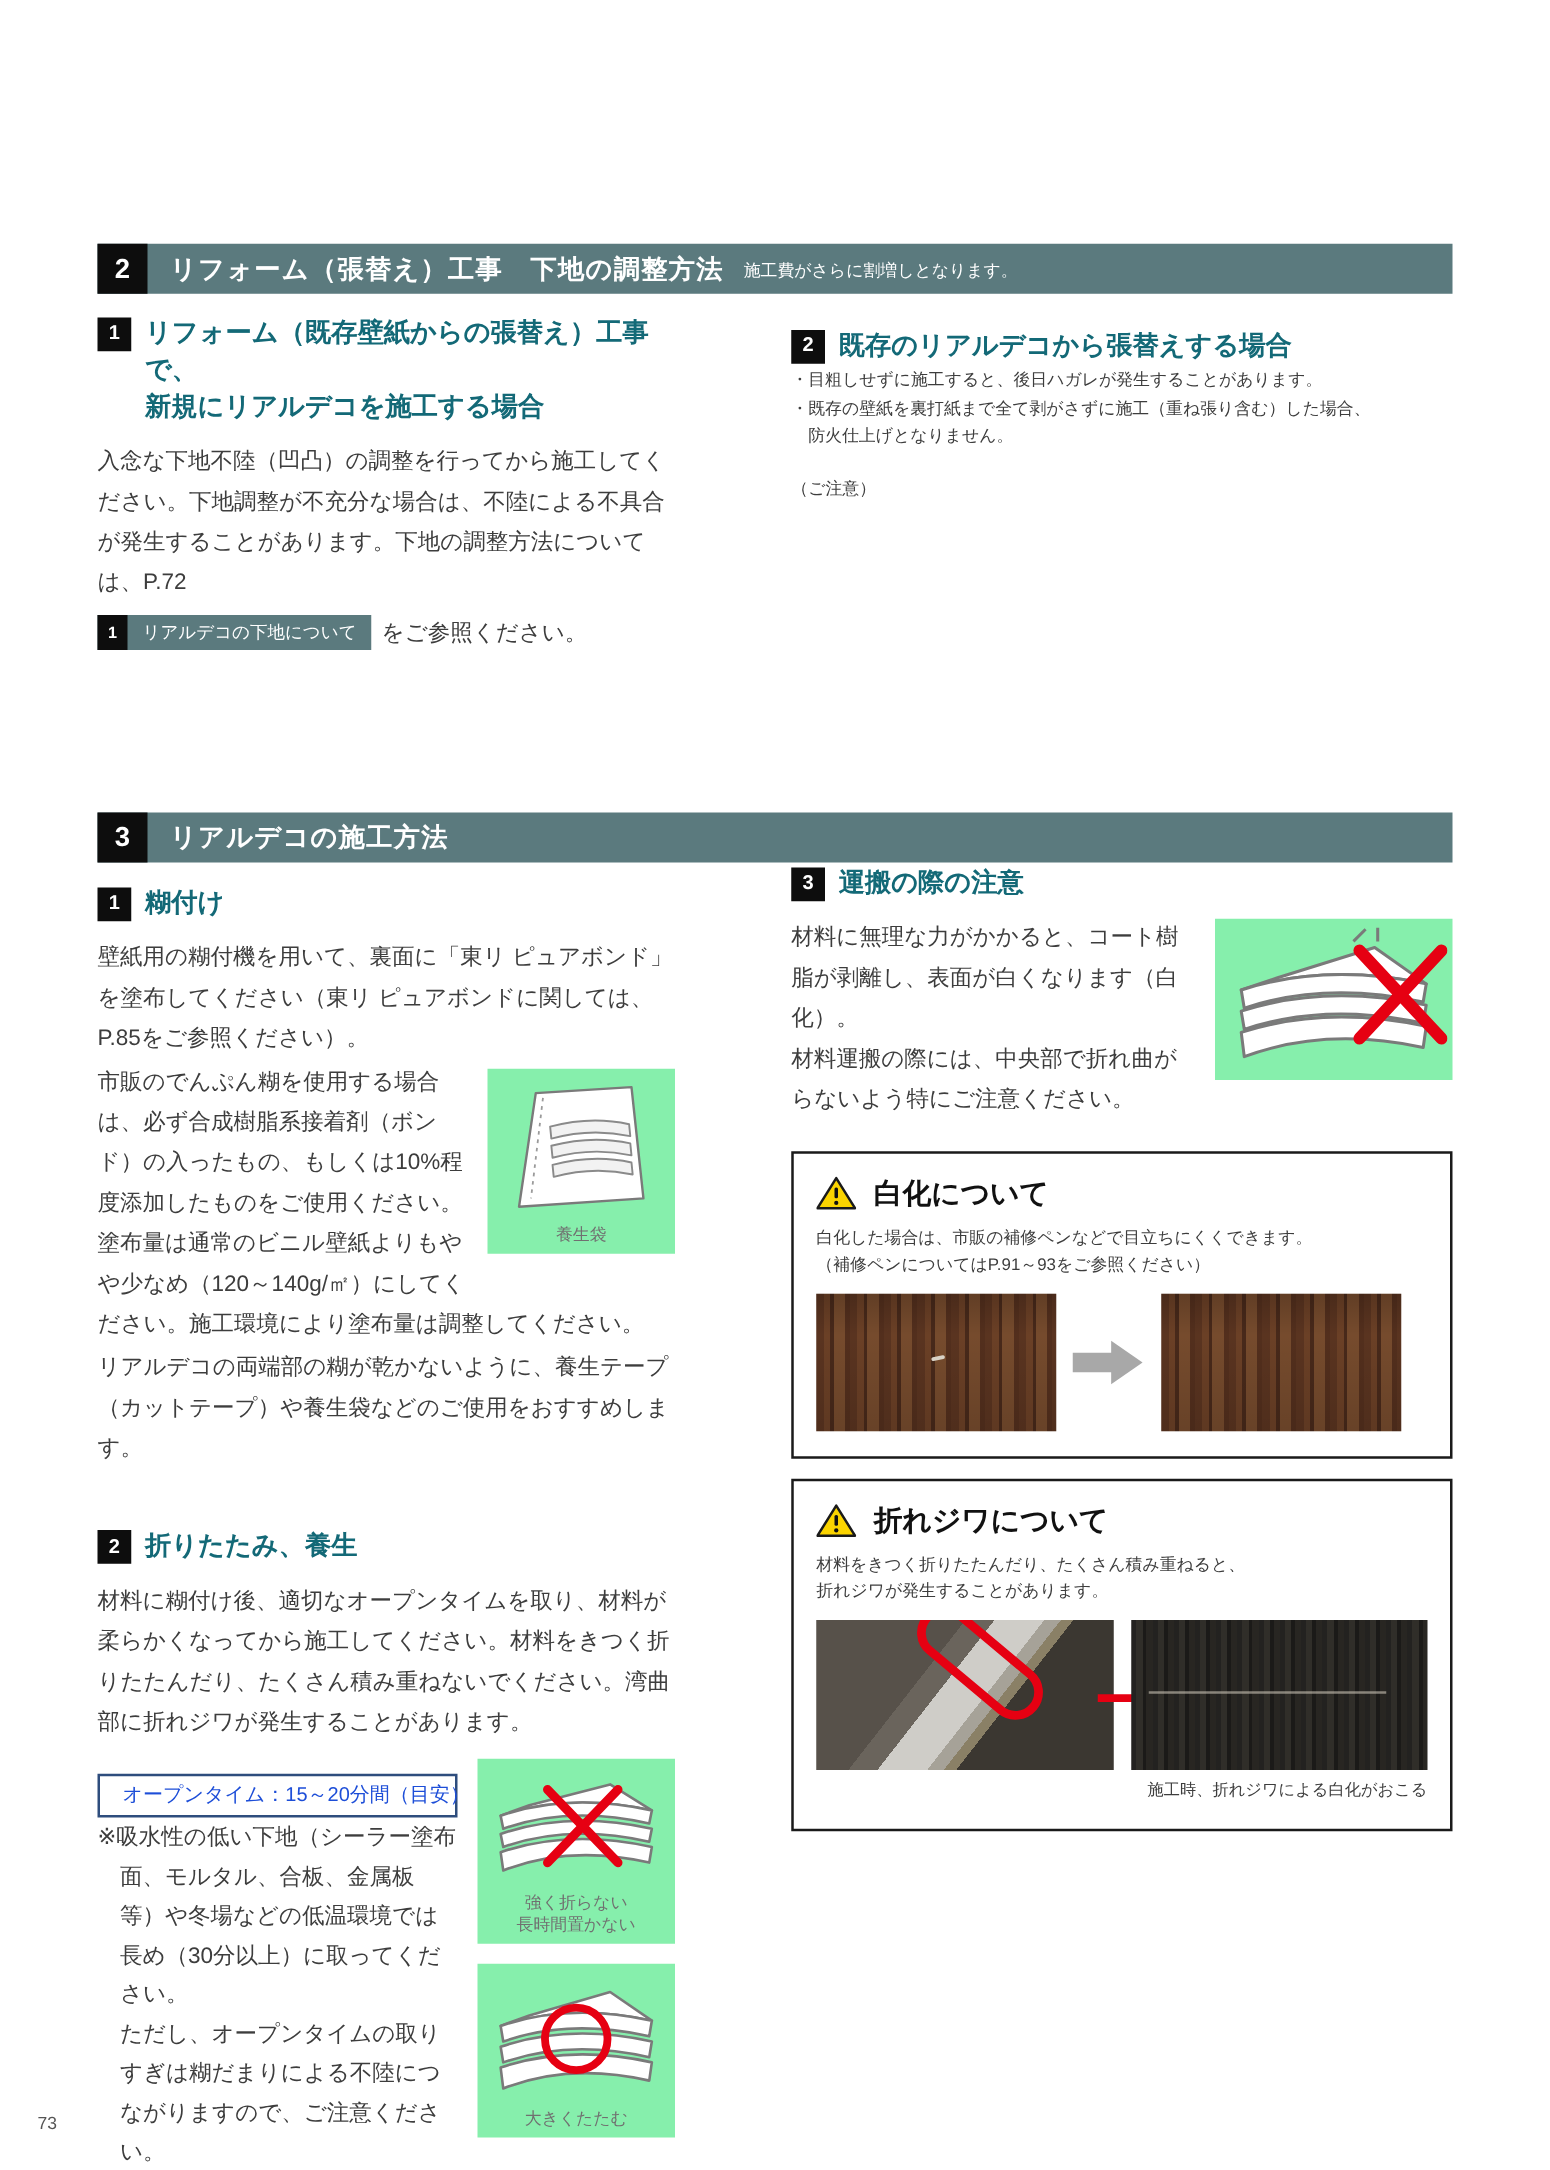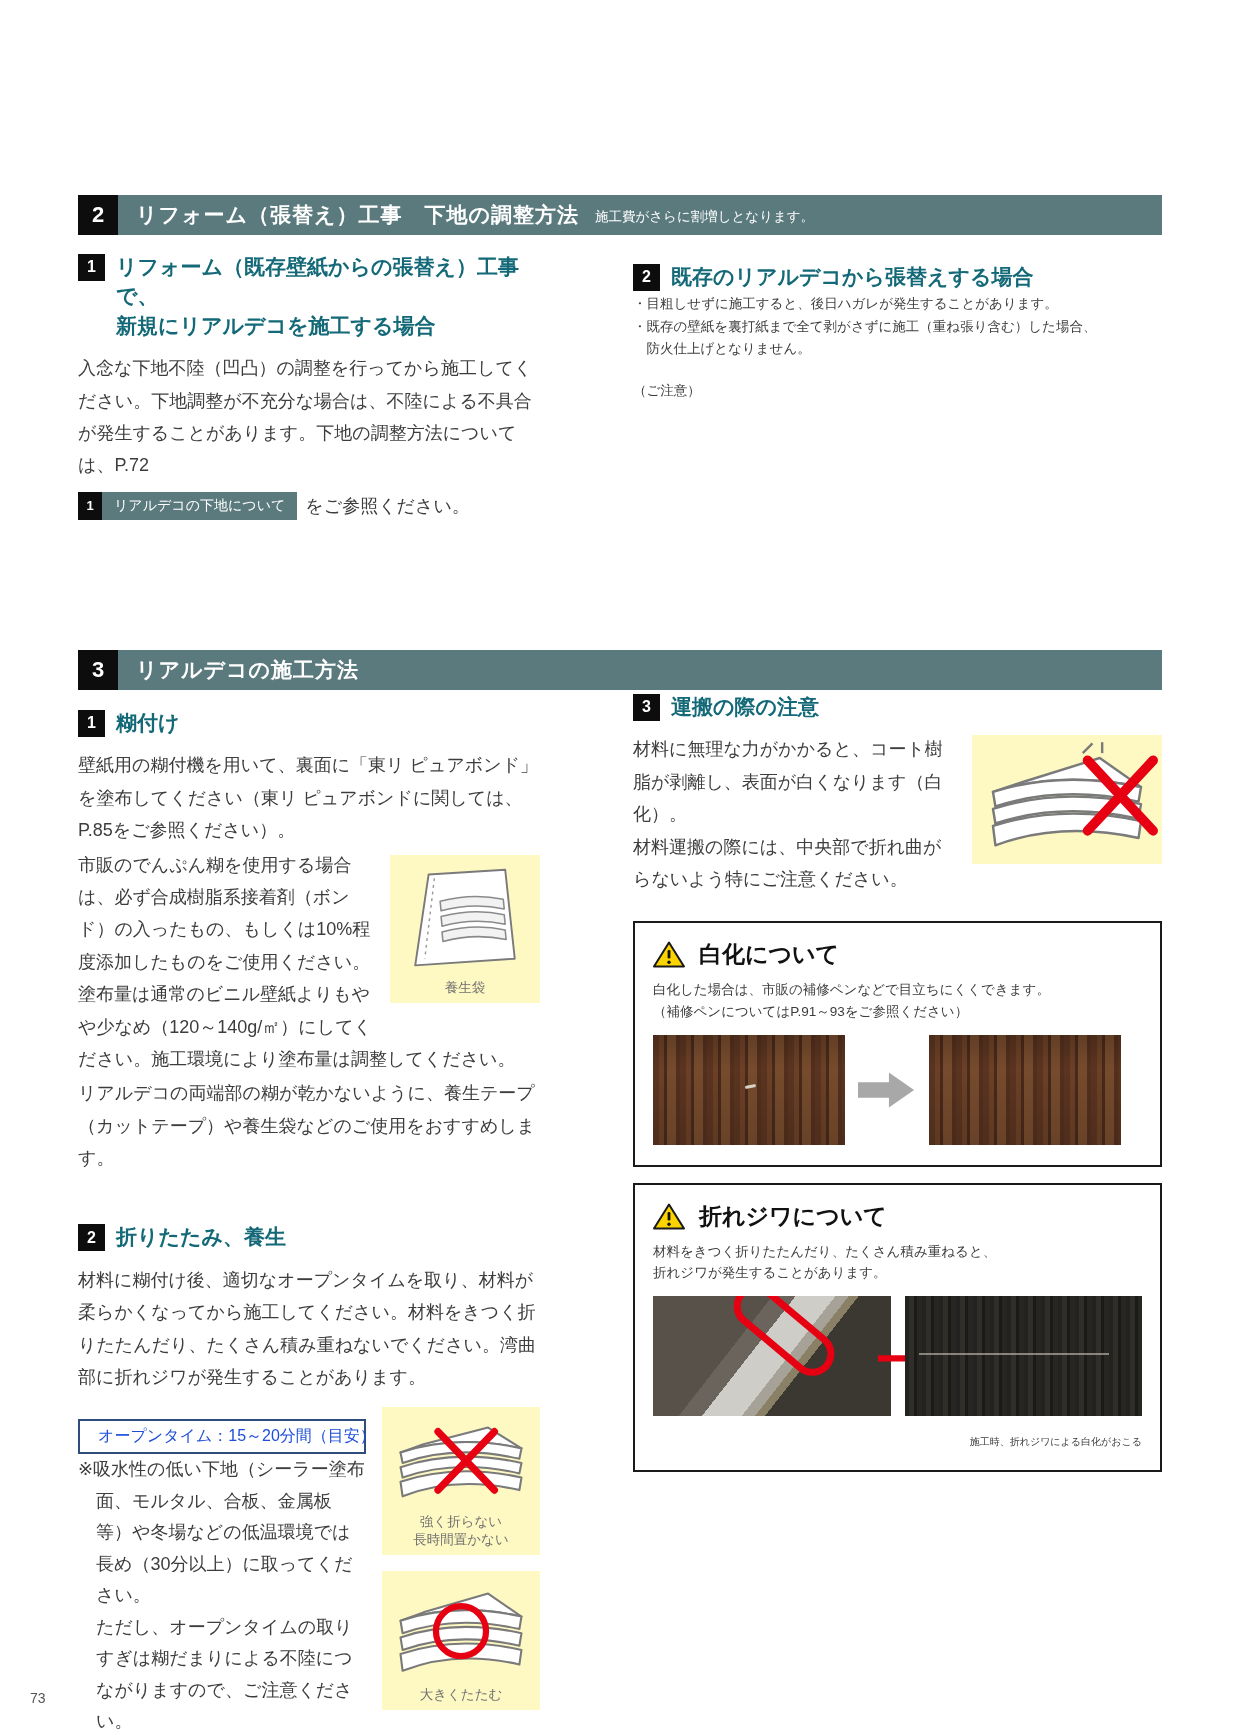--- a/index.html
+++ b/index.html
@@ -33,21 +33,21 @@
   
   .body-text { font-size:18px; line-height:1.8; color:#3d3d3d; margin-top:12px; white-space:pre-line; }
   .small-note { font-size:13.5px; line-height:1.65; color:#3d3d3d; margin-top:18px; white-space:pre-line; }
   
   .ref-line { margin-top:10px; display:flex; align-items:center; font-size:18px; }
   .ref-tag { display:inline-flex; align-items:stretch; background:#5b7a7e; margin-right:8px; }
   .ref-tag-num { width:24px; background:#0d0d0d; color:#fff; display:flex; align-items:center;
                  justify-content:center; font-size:13px; font-weight:bold; }
   .ref-tag-label { color:#fff; font-size:14px; padding:5px 12px; }
   
-  .figbox { background:#fef9c3; }
+  .figbox { background:#86efac; }
   .figcap { text-align:center; font-size:13.5px; color:#707070; padding:2px 0 6px; white-space:pre-line; }
   .fig-float-right { float:right; width:150px; margin:6px 0 10px 14px; }
   .carry-fig { float:right; width:190px; margin:2px 0 10px 14px; padding:6px 4px; }
   
   .fold-row { display:flex; gap:16px; margin-top:14px; }
   .fold-left { width:288px; }
   .fold-figs { width:158px; display:flex; flex-direction:column; gap:16px; }
   .fold-figs .figbox { padding:8px 6px 0; }
   .time-box { border:2px solid #2e4d7d; font-size:16px; color:#1d4ed8; padding:5px 18px;
               margin:12px 0 0; white-space:nowrap; }
@@ -262,18 +262,18 @@
         <div class="crease-photo-left">
           <div class="red-oval"></div>
         </div>
         <svg class="red-arrow" viewBox="0 0 50 24">
           <polygon points="0,9 30,9 30,2 50,12 30,22 30,15 0,15" fill="#e60012"></polygon>
         </svg>
         <div class="crease-photo-right">
           <div class="crease-line"></div>
         </div>
       </div>
-      <div class="warn-body" style="text-align:right; margin-top:18px; font-size:10px;">施工時、折れジワによる白化がおこる</div>
+      <div class="warn-body" style="text-align:right; margin-top:6px; font-size:13px;">施工時、折れジワによる白化がおこる</div>
     </div>
   </div>
 
   <div class="page-num">73</div>
 </div>
 
 </body></html>

